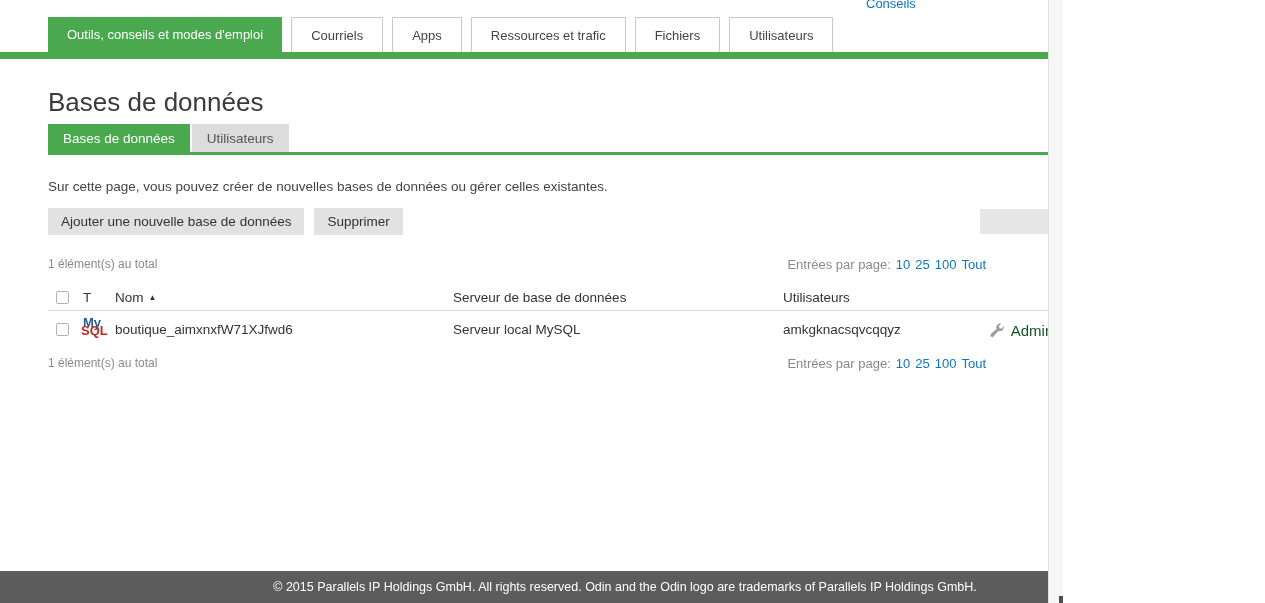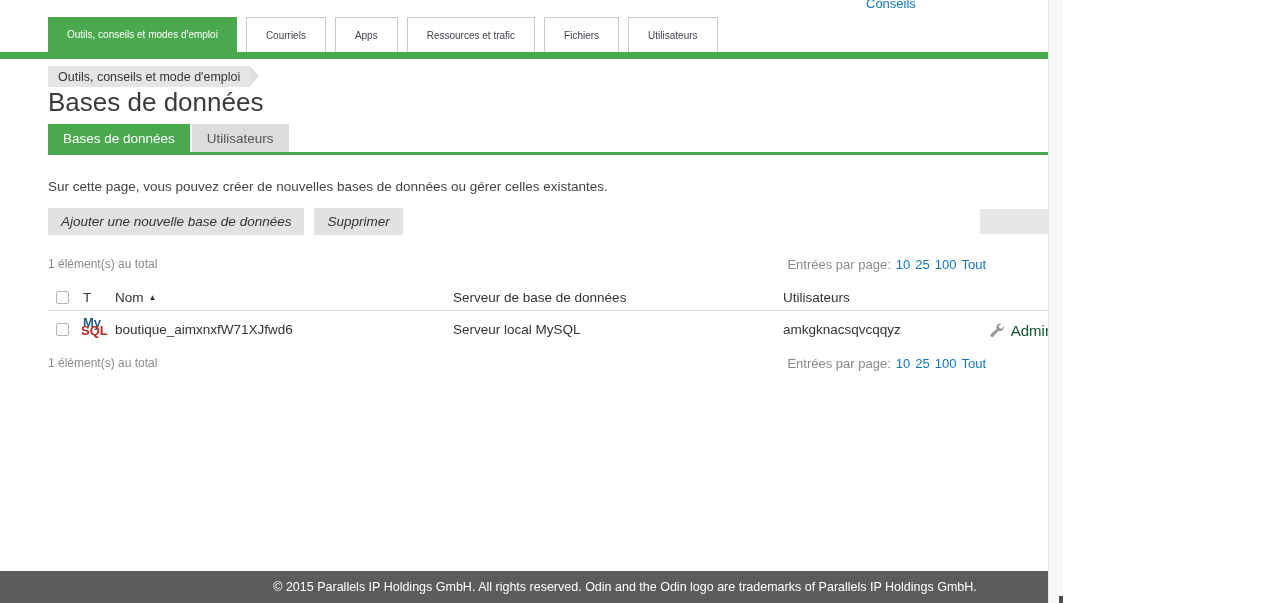--- a/index.html
+++ b/index.html
@@ -7,21 +7,21 @@
   body { font-family:"Liberation Sans", sans-serif; background:#fff; position:relative; overflow:hidden; color:#333; }
   .viewport { position:absolute; inset:0; width:1063px; height:603px; background:#fff; overflow:hidden; }
 
   
   .conseils-link { position:absolute; left:866px; top:-4px; font-size:13px; color:#0e76bc; text-decoration:none; }
   .cropped-remnant { position:absolute; top:0; height:4px; overflow:hidden; color:#2b2f36; font-size:13px; line-height:0; }
   .cropped-remnant i { display:block; margin-top:-9px; font-style:normal; letter-spacing:2px; }
 
   
   .top-tabs { position:absolute; left:48px; top:17px; display:flex; gap:9px; align-items:flex-end; }
-  .top-tab { height:35px; line-height:35px; padding:0 19px; font-size:10px; background:#fff;
+  .top-tab { height:35px; line-height:35px; padding:0 19px; font-size:13px; background:#fff;
              border:1px solid #c9c9c9; border-bottom:none; color:#3f454c; cursor:pointer; white-space:nowrap; }
   .top-tab.active { background:#4aa94e; color:#fff; border:none; }
   .green-bar { position:absolute; left:0; top:52px; width:1250px; height:7px; background:#4aa94e; }
 
   
   .breadcrumb { position:absolute; left:48px; top:66px; height:21px; background:#e5e5e5;
                 display:flex; align-items:center; padding:0 10px; font-size:12.5px; color:#333; cursor:pointer; }
   .breadcrumb-arrow { position:absolute; left:100%; top:0; width:0; height:0;
                 border-top:10.5px solid transparent; border-bottom:10.5px solid transparent; border-left:9px solid #e0e0e0; }
 
@@ -31,21 +31,21 @@
   .sub-tabs { position:absolute; left:48px; top:124px; display:flex; gap:2px; }
   .sub-tab { height:30px; line-height:30px; padding:0 15px; font-size:13.5px; background:#dcdcdc; color:#555; cursor:pointer; }
   .sub-tab.active { background:#4aa94e; color:#fff; }
   .sub-tabs-underline { position:absolute; left:48px; top:152px; width:1140px; height:3px; background:#4aa94e; }
 
   .description { position:absolute; left:48px; top:179px; font-size:13.5px; color:#444; }
 
   
   .toolbar { position:absolute; left:48px; top:208px; display:flex; gap:10px; }
   .btn { height:27px; line-height:27px; padding:0 13px; font-size:13.5px; background:#e2e2e2; color:#333;
-         border:none; cursor:pointer; font-family:inherit;font-style:italic; }
+         border:none; cursor:pointer; font-family:inherit; }
   .search-box { position:absolute; left:980px; top:209px; width:208px; height:25px; background:#e7e7e7; }
   .search-box input { width:100%; height:100%; border:none; background:transparent; padding:0 30px 0 8px;
          font-size:13px; font-family:inherit; color:#333; outline:none; }
   .search-icon { position:absolute; right:6px; top:4px; width:17px; height:17px; }
 
   
   .total-top, .total-bottom { position:absolute; left:48px; font-size:12px; color:#8a8a8a; }
   .total-top { top:257px; } .total-bottom { top:356px; }
   .per-page { position:absolute; right:77px; font-size:13px; color:#8a8a8a; display:flex; gap:5px; white-space:nowrap; }
   .per-page.top { top:257px; } .per-page.bottom { top:356px; }
@@ -97,24 +97,20 @@
   <nav class="top-tabs">
     <div class="top-tab active">Outils, conseils et modes d'emploi</div>
     <div class="top-tab">Courriels</div>
     <div class="top-tab">Apps</div>
     <div class="top-tab">Ressources et trafic</div>
     <div class="top-tab">Fichiers</div>
     <div class="top-tab">Utilisateurs</div>
   </nav>
   <div class="green-bar"></div>
 
-  <div class="breadcrumb">
-    <span>Outils, conseils et mode d'emploi</span>
-    <span class="breadcrumb-arrow"></span>
-  </div>
 
   <h1 class="page-title">Bases de données</h1>
 
   <div class="sub-tabs">
     <div class="sub-tab active">Bases de données</div>
     <div class="sub-tab">Utilisateurs</div>
   </div>
   <div class="sub-tabs-underline"></div>
 
   <p class="description">Sur cette page, vous pouvez créer de nouvelles bases de données ou gérer celles existantes.</p>

